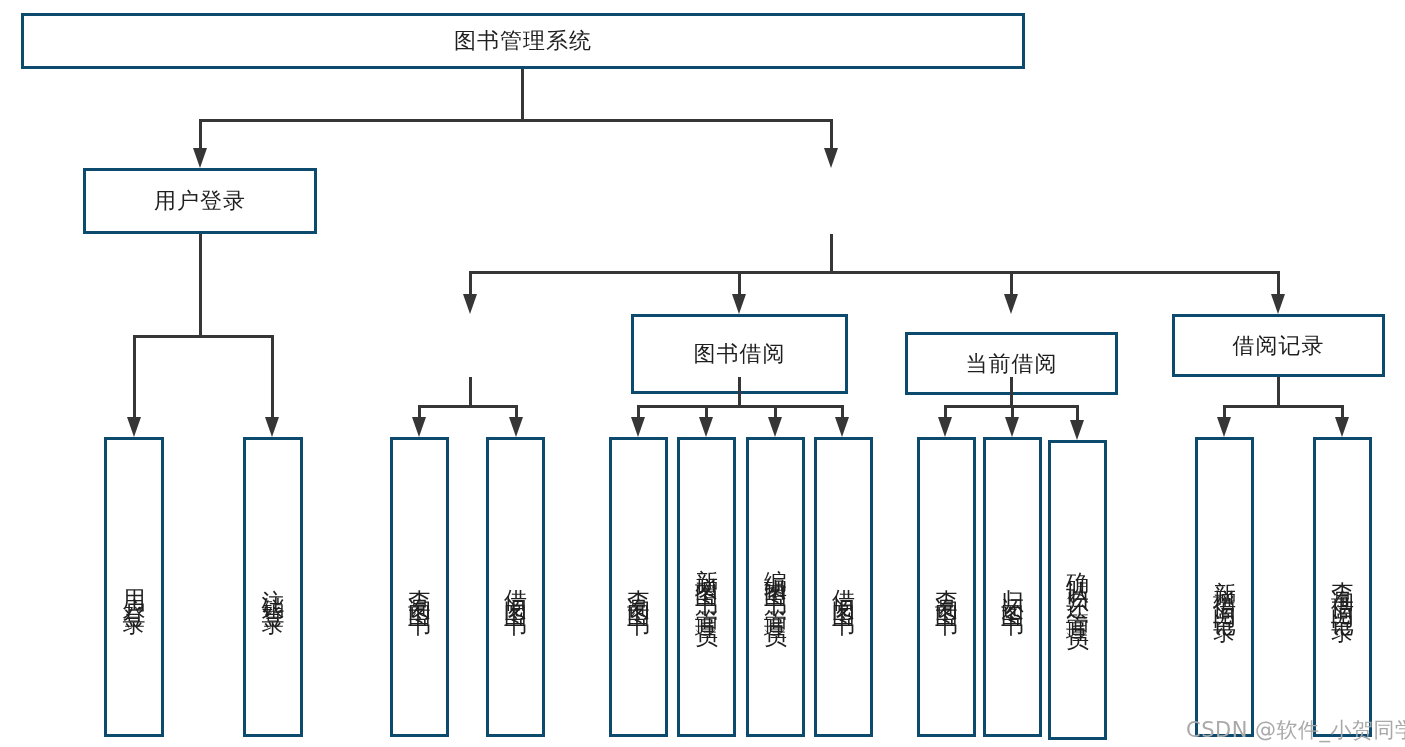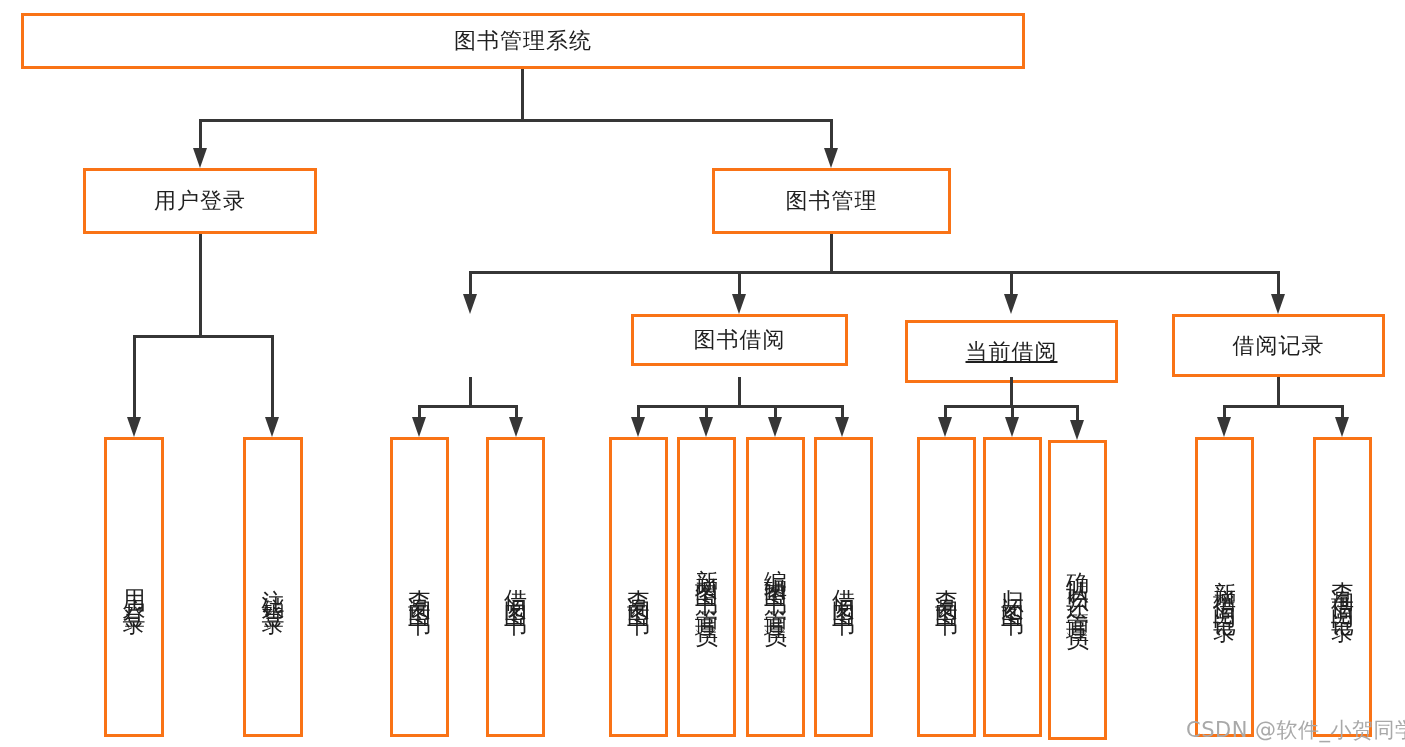--- a/index.html
+++ b/index.html
@@ -7,21 +7,21 @@
     position: relative;
     width: 1405px;
     height: 747px;
     background: #ffffff;
     font-family: "DejaVu Sans", "Liberation Sans", sans-serif;
     overflow: hidden;
   }
   .box {
     position: absolute;
     box-sizing: border-box;
-    border: 3px solid #f97316;
+    border: 3px solid #0c4a6e;
     background: #ffffff;
     display: flex;
     align-items: center;
     justify-content: center;
     color: #1f1f1f;
     font-size: 22px;
     letter-spacing: 1px;
     white-space: nowrap;
   }
   .leaf {
@@ -56,24 +56,23 @@
   }
 </style>
 </head>
 <body>
 
 <div id="stage">
 
   <div class="box" style="left:21px; top:13px; width:1004px; height:56px;">图书管理系统</div>
 
   <div class="box" style="left:83px; top:168px; width:234px; height:66px;">用户登录</div>
-  <div class="box" style="left:712px; top:168px; width:239px; height:66px;">图书管理</div>
 
-  <div class="box" style="left:631px; top:314px; width:217px; height:52px;">图书借阅</div>
-  <div class="box" style="left:905px; top:320px; width:213px; height:63px;text-decoration:underline;">当前借阅</div>
+  <div class="box" style="left:631px; top:314px; width:217px; height:80px;">图书借阅</div>
+  <div class="box" style="left:905px; top:332px; width:213px; height:63px;">当前借阅</div>
   <div class="box" style="left:1172px; top:314px; width:213px; height:63px;">借阅记录</div>
 
   <div class="box leaf" style="left:104px; top:437px; width:60px; height:300px;">用户登录</div>
   <div class="box leaf" style="left:243px; top:437px; width:60px; height:300px;">注销登录</div>
 
   <div class="box leaf" style="left:390px; top:437px; width:59px; height:300px;">查询图书</div>
   <div class="box leaf" style="left:486px; top:437px; width:59px; height:300px;">借阅图书</div>
 
   <div class="box leaf" style="left:609px; top:437px; width:59px; height:300px;">查询图书</div>
   <div class="box leaf" style="left:677px; top:437px; width:59px; height:300px;">新增图书（管理员）</div>

